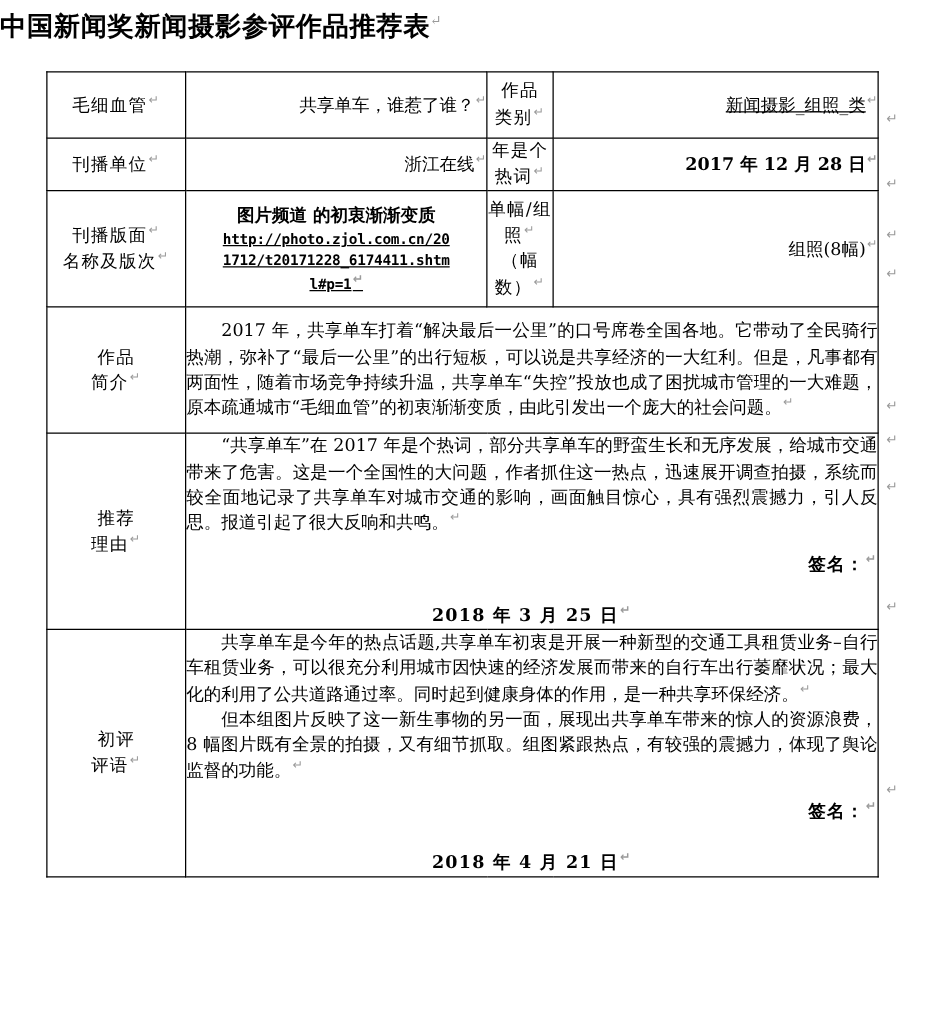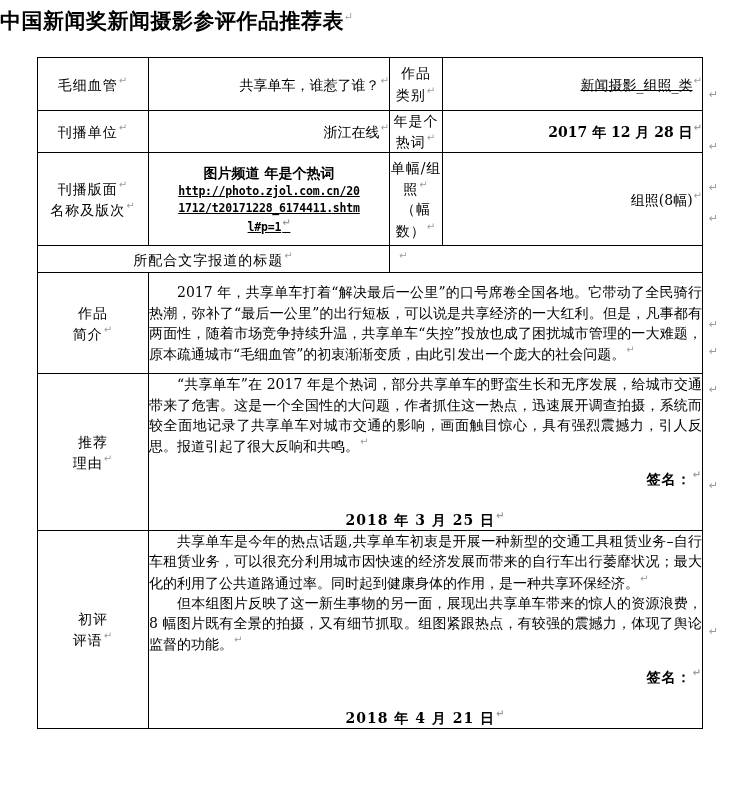--- a/index.html
+++ b/index.html
@@ -223,42 +223,34 @@
         <span>2017 年 12 月 28 日</span><span class="pil">↵</span>
       </td>
     </tr>
 
     <tr class="r-page">
       <td class="c-label cell-pad">
         <div><span>刊播版面</span><span class="pil">↵</span></div>
         <div><span>名称及版次</span><span class="pil">↵</span></div>
       </td>
       <td class="url-block cell-pad">
-        <div class="url-head">图片频道 年是个热词</div>
+        <div class="url-head">图片频道 的初衷渐渐变质</div>
         <div class="url-mono">http://photo.zjol.com.cn/20</div>
         <div class="url-mono">1712/t20171228_6174411.shtm</div>
         <div class="url-mono"><span>l#p=1</span><span class="pil">↵</span></div>
       </td>
       <td class="c-label cell-pad">
         <div><span>单幅/组照</span><span class="pil">↵</span></div>
         <div><span>（幅数）</span><span class="pil">↵</span></div>
       </td>
       <td class="c-val cell-pad">
         <span>组照(8幅)</span><span class="pil">↵</span>
       </td>
     </tr>
 
-    <tr class="r-single">
-      <td class="wide-label cell-pad" colspan="2">
-        <span>所配合文字报道的标题</span><span class="pil">↵</span>
-      </td>
-      <td class="c-val cell-pad" colspan="2" style="text-align:left; padding-left:8px;">
-        <span></span><span class="pil">↵</span>
-      </td>
-    </tr>
 
 
     <tr class="r-intro">
       <td class="side-label">
         <div>作品</div>
         <div><span>简介</span><span class="pil">↵</span></div>
       </td>
       <td class="body-text" colspan="3">
         <p><span>2017 年，共享单车打着“解决最后一公里”的口号席卷全国各地。它带动了全民骑行热潮，弥补了“最后一公里”的出行短板，可以说是共享经济的一大红利。但是，凡事都有两面性，随着市场竞争持续升温，共享单车“失控”投放也成了困扰城市管理的一大难题，原本疏通城市“毛细血管”的初衷渐渐变质，由此引发出一个庞大的社会问题。</span><span class="pil">↵</span></p>
       </td>

